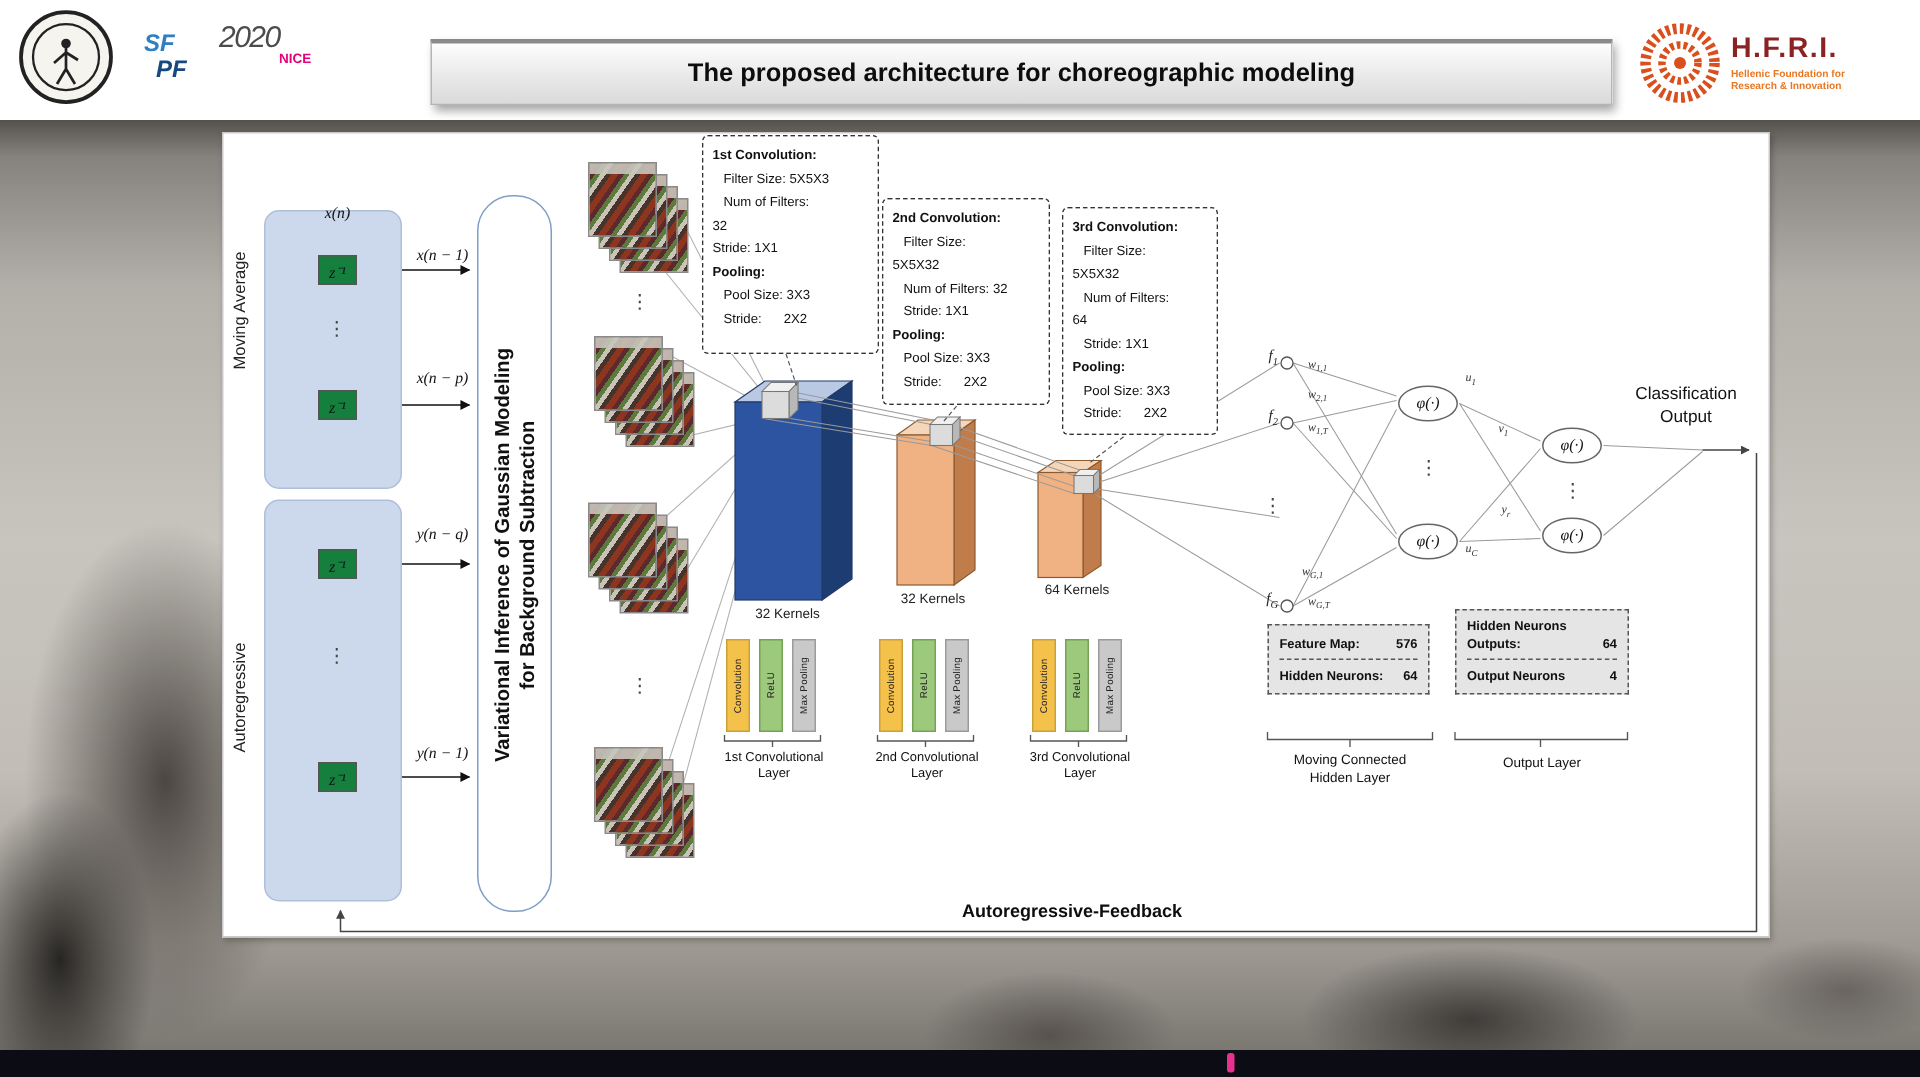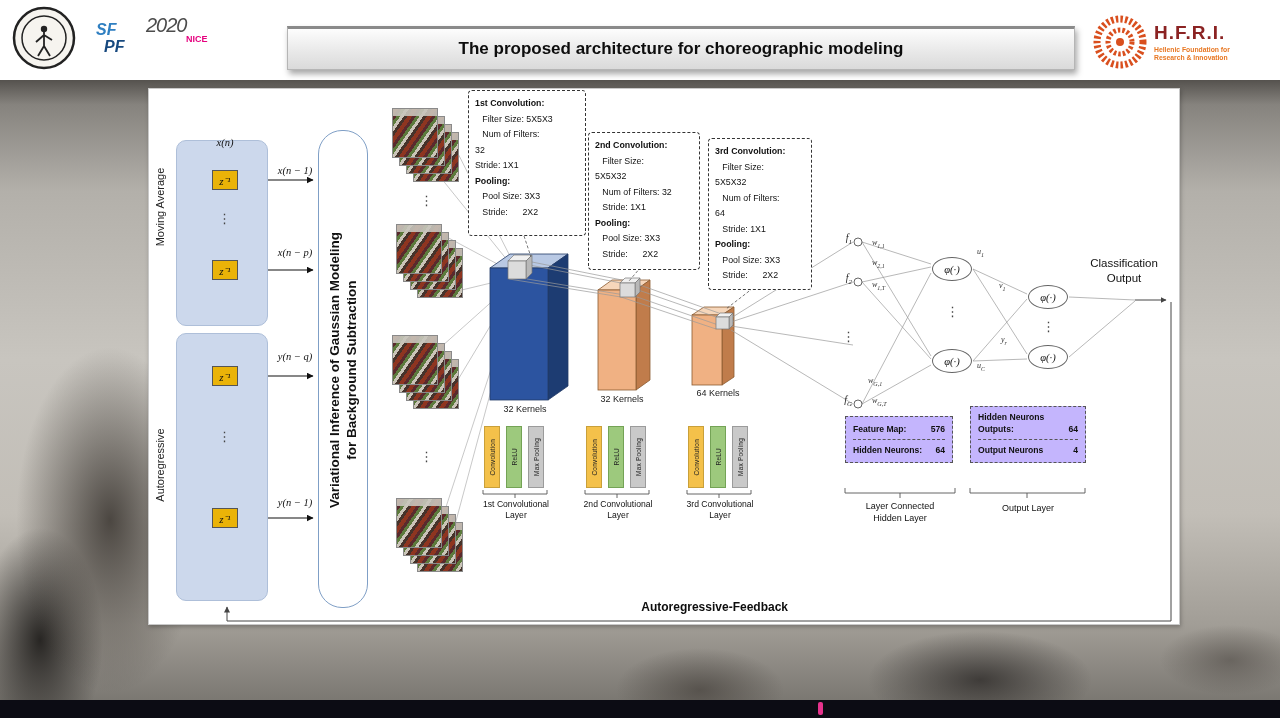--- a/index.html
+++ b/index.html
@@ -36,21 +36,21 @@
   .hfri-name{font-size:19px;font-weight:bold;color:#8b2323;letter-spacing:1px}
   .hfri-sub{font-size:6.8px;font-weight:bold;color:#e87722;line-height:1.2;margin-top:2px}
 
   
   .panel{left:148px;top:88px;width:1032px;height:537px;background:#fff;border:1px solid #c9c9c9;z-index:1;box-shadow:1px 2px 4px rgba(0,0,0,.25)}
   .wires{left:0;top:0;z-index:2}
 
   .el{z-index:3}
   .marect{background:#ccd8ec;border:1px solid #aebfd9;border-radius:10px}
   .rot{transform:rotate(-90deg);transform-origin:center;text-align:center;font-size:11px;color:#222}
-  .zbox{width:26px;height:20px;background:#eab308;border:1px solid #555;display:flex;align-items:center;justify-content:center;
+  .zbox{width:26px;height:20px;background:#15803d;border:1px solid #555;display:flex;align-items:center;justify-content:center;
     font-family:"Liberation Serif",serif;font-style:italic;font-size:11px}
   .mlabel{font-family:"Liberation Serif",serif;font-style:italic;font-size:10.5px;text-align:center;color:#111}
   .dots{font-size:13px;color:#444;line-height:1}
 
   .vigm{left:318px;top:130px;width:50px;height:478px;background:#fff;border:1px solid #7f9fc6;border-radius:24px}
   .vigm-text{left:113px;top:352px;width:460px;height:36px;transform:rotate(-90deg);transform-origin:center;
     display:flex;flex-direction:column;justify-content:center;font-size:13.5px;font-weight:600;line-height:17px;color:#111;text-align:center}
 
   .stack{width:70px;height:76px}
   .frame{position:absolute;width:46px;height:50px;border:1px solid #8a8a8a;
@@ -74,21 +74,21 @@
   .glabel{text-align:center;font-size:8.6px;line-height:11px;color:#111}
 
   .math{font-family:"Liberation Serif",serif;font-style:italic;font-size:10px;color:#222}
   .math sub{font-size:7px}
   .tinymath{font-family:"Liberation Serif",serif;font-style:italic;font-size:8px;color:#333}
   .tinymath sub{font-size:6px}
   .phi{width:40px;height:24px;border:1px solid #666;border-radius:50%;background:#fff;display:flex;align-items:center;justify-content:center;
     font-family:"Liberation Serif",serif;font-style:italic;font-size:10.5px}
 
   .classif{text-align:center;font-size:11.5px;line-height:15px;color:#111}
-  .databox{border:1.2px dashed #555;background:#c4b5fd;padding:5px 7px;font-size:8.6px;font-weight:700;color:#111}
+  .databox{border:1.2px dashed #555;background:#e5e5e5;padding:5px 7px;font-size:8.6px;font-weight:700;color:#111}
   .db-row{display:flex;justify-content:space-between;margin:2px 0}
   .db-div{border-top:1.2px dashed #555;margin:5px 0}
   .blabel{text-align:center;font-size:9px;line-height:12px;color:#111}
   .feedback{text-align:right;font-size:12px;font-weight:bold;color:#0d0d0d}
 </style>
 </head>
 <body>
 
 <div class="abs painting"></div>
 <div class="abs bottombar"></div>
@@ -417,18 +417,18 @@
       <span>64</span>
     </div>
   <div class="db-div"></div>
   <div class="db-row">
       <span>Output Neurons</span>
       <span>4</span>
     </div>
 </div>
 
 <div class="abs el blabel" style="left:842px;top:500px;width:116px">
-  <div>Layer Connected</div>
+  <div>Moving Connected</div>
   <div>Hidden Layer</div>
 </div>
 <div class="abs el blabel" style="left:968px;top:502px;width:120px">Output Layer</div>
 
 <div class="abs el feedback" style="left:598px;top:600px;width:190px">Autoregressive-Feedback</div>
 
 </body></html>

